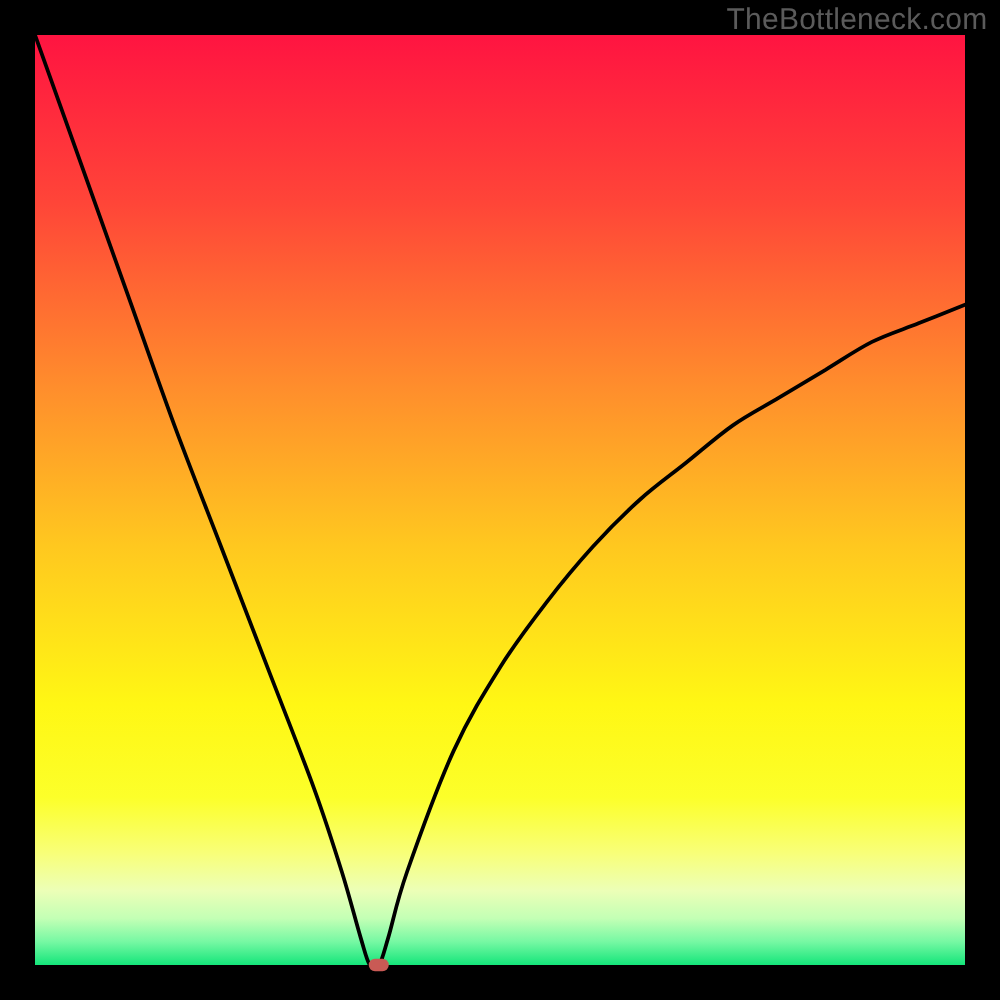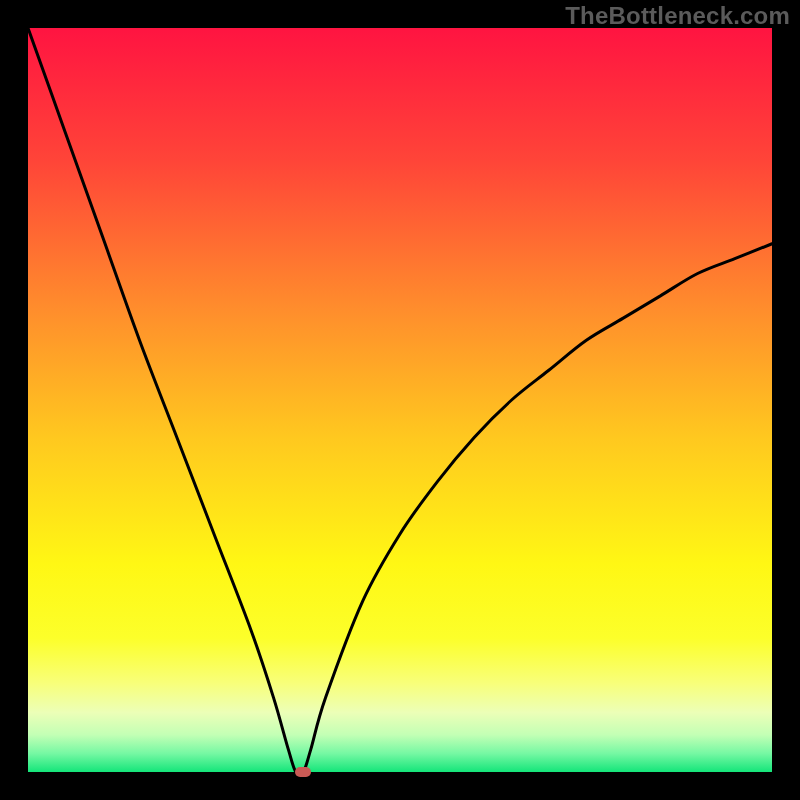--- a/index.html
+++ b/index.html
@@ -32,21 +32,21 @@
     top: 0;
     width: 744px;
     height: 744px;
   }
   .watermark {
     position: absolute;
     top: 2px;
     right: 10px;
     color: #5b5b5b;
     font-size: 24px;
-    font-weight: 700;
+    font-weight: 400;
     letter-spacing: 0.2px;
   }
   .marker {
     position: absolute;
     width: 16px;
     height: 10px;
     border-radius: 5px;
     transform: translate(-50%, -50%);
   }
 </style>

